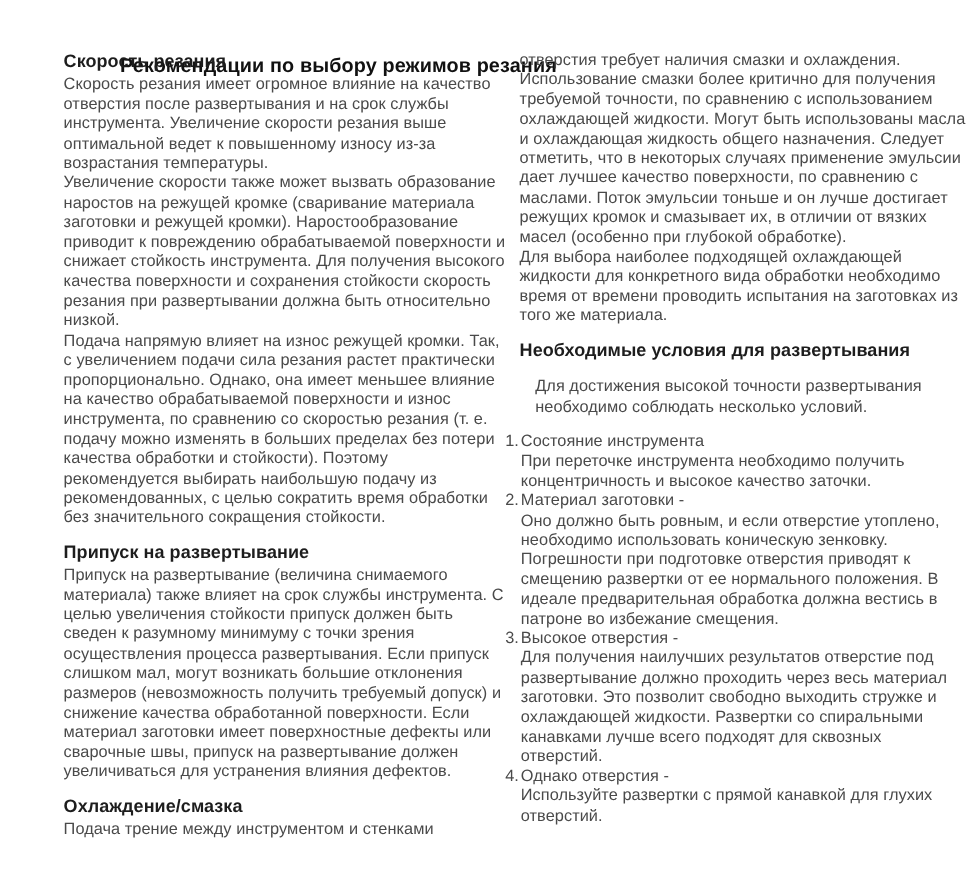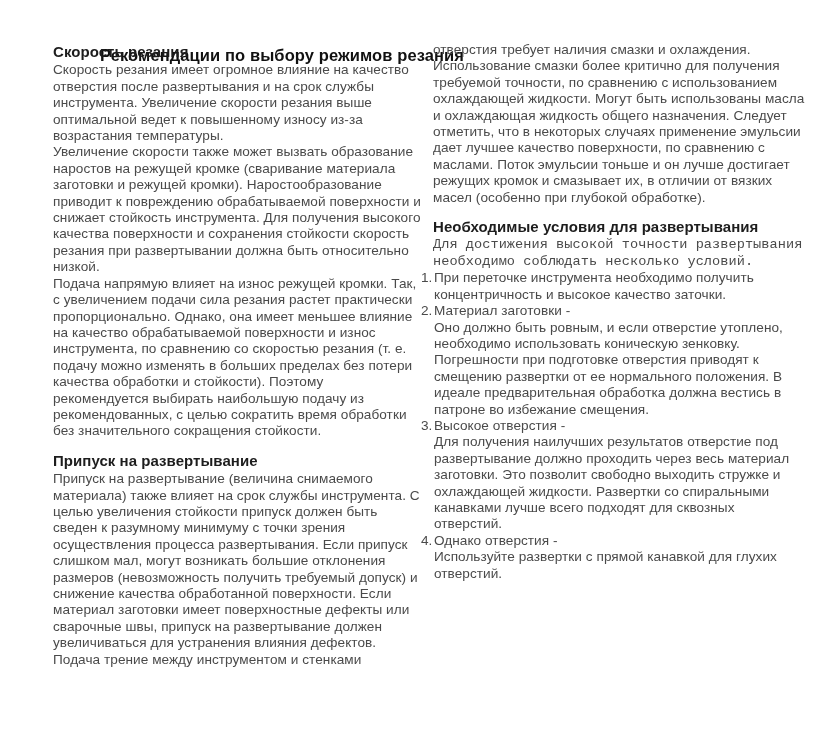--- a/index.html
+++ b/index.html
@@ -24,21 +24,21 @@
     letter-spacing:0.05px;
   }
   .col-left  { left:53px;  top:44px; width:368px; }
   .col-right { left:433px; top:42px; width:372px; }
   .sec-heading {
     font-size:15px; font-weight:700; color:#1d1d1d;
     margin:13px 0 2px 0;
   }
   .sec:first-child .sec-heading { margin-top:0; }
   p { margin:0; }
-  .lead { margin:0;font-family:Liberation Mono, monospace; }
+  .lead { margin:13px; }
   .num-list { margin-left:-12px; }
   .num-item { display:flex; }
   .num-cell { flex:0 0 13px; width:13px; }
   .item-body { flex:1 1 auto; min-width:0; }
 </style>
 </head>
 <body>
 
 <div>
 
@@ -51,36 +51,39 @@
       <p>Увеличение скорости также может вызвать образование наростов на режущей кромке (сваривание материала заготовки и режущей кромки). Наростообразование приводит к повреждению обрабатываемой поверхности и снижает стойкость инструмента. Для получения высокого качества поверхности и сохранения стойкости скорость резания при развертывании должна быть относительно низкой.</p>
     </div>
     <div class="sec">
       <p>Подача напрямую влияет на износ режущей кромки. Так, с увеличением подачи сила резания растет практически пропорционально. Однако, она имеет меньшее влияние на качество обрабатываемой поверхности и износ инструмента, по сравнению со скоростью резания (т. е. подачу можно изменять в больших пределах без потери качества обработки и стойкости). Поэтому рекомендуется выбирать наибольшую подачу из рекомендованных, с целью сократить время обработки без значительного сокращения стойкости.</p>
     </div>
     <div class="sec">
       <div class="sec-heading">Припуск на развертывание</div>
       <p>Припуск на развертывание (величина снимаемого материала) также влияет на срок службы инструмента. С целью увеличения стойкости припуск должен быть сведен к разумному минимуму с точки зрения осуществления процесса развертывания. Если припуск слишком мал, могут возникать большие отклонения размеров (невозможность получить требуемый допуск) и снижение качества обработанной поверхности. Если материал заготовки имеет поверхностные дефекты или сварочные швы, припуск на развертывание должен увеличиваться для устранения влияния дефектов.</p>
     </div>
     <div class="sec">
+      <div class="sec-heading">Охлаждение/смазка</div>
       <p>Подача трение между инструментом и стенками</p>
     </div>
   </div>
 
   <div class="col col-right">
     <p>отверстия требует наличия смазки и охлаждения. Использование смазки более критично для получения требуемой точности, по сравнению с использованием охлаждающей жидкости. Могут быть использованы масла и охлаждающая жидкость общего назначения. Следует отметить, что в некоторых случаях применение эмульсии дает лучшее качество поверхности, по сравнению с маслами. Поток эмульсии тоньше и он лучше достигает режущих кромок и смазывает их, в отличии от вязких масел (особенно при глубокой обработке).</p>
+    <p>Для выбора наиболее подходящей охлаждающей жидкости для конкретного вида обработки необходимо время от времени проводить испытания на заготовках из того же материала.</p>
 
     <div class="sec">
       <div class="sec-heading">Необходимые условия для развертывания</div>
       <p class="lead">Для достижения высокой точности развертывания необходимо соблюдать несколько условий.</p>
 
       <div class="num-list">
 
         <div class="num-item">
           <span class="num-cell">1.</span>
           <div class="item-body">
+            <div>Состояние инструмента</div>
             <p>При переточке инструмента необходимо получить концентричность и высокое качество заточки.</p>
           </div>
         </div>
 
         <div class="num-item">
           <span class="num-cell">2.</span>
           <div class="item-body">
             <div>Материал заготовки -</div>
             <p>Оно должно быть ровным, и если отверстие утоплено, необходимо использовать коническую зенковку. Погрешности при подготовке отверстия приводят к смещению развертки от ее нормального положения. В идеале предварительная обработка должна вестись в патроне во избежание смещения.</p>
           </div>

